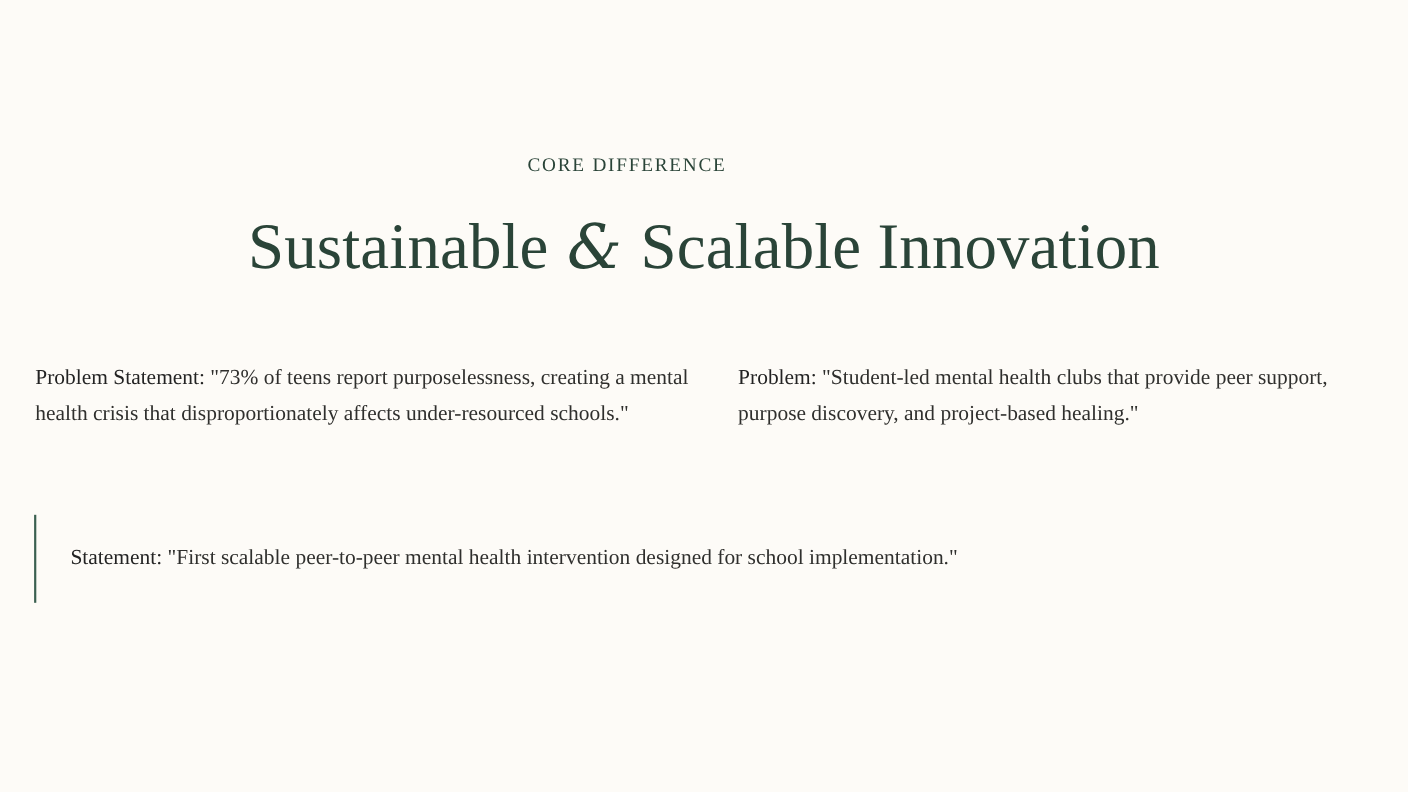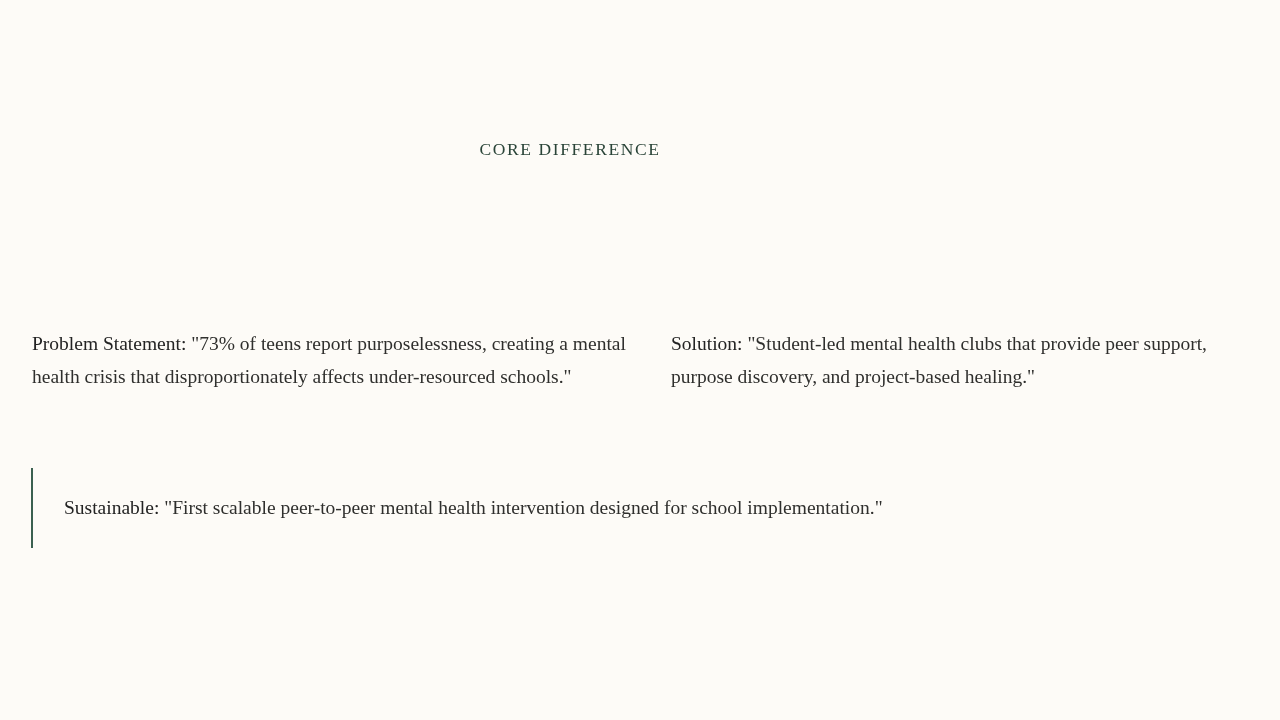--- a/index.html
+++ b/index.html
@@ -107,33 +107,38 @@
     color: #2f2f2d;
   }
 </style>
 </head>
 <body>
 
 <div class="slide">
 
   <div class="eyebrow">CORE DIFFERENCE</div>
 
+  <div class="headline">
+    <span>Sustainable</span>
+    <span class="amp">&amp;</span>
+    <span>Scalable Innovation</span>
+  </div>
 
   <div class="columns">
 
     <div class="col left">
       <span class="label">Problem Statement:</span><span> "73% of teens report purposelessness, creating a mental health crisis that disproportionately affects under-resourced schools."</span>
     </div>
 
     <div class="col right">
-      <span class="label">Solution:</span><span> "Student-led mental health clubs that provide peer support, purpose discovery, and project-based healing."</span>
+      <span class="label">Problem:</span><span> "Student-led mental health clubs that provide peer support, purpose discovery, and project-based healing."</span>
     </div>
 
   </div>
 
   <div class="callout">
     <div class="callout-text">
-      <span class="label">Sustainable:</span><span> "First scalable peer-to-peer mental health intervention designed for school implementation."</span>
+      <span class="label">Statement:</span><span> "First scalable peer-to-peer mental health intervention designed for school implementation."</span>
     </div>
   </div>
 
 
 </div>
 
 </body></html>

